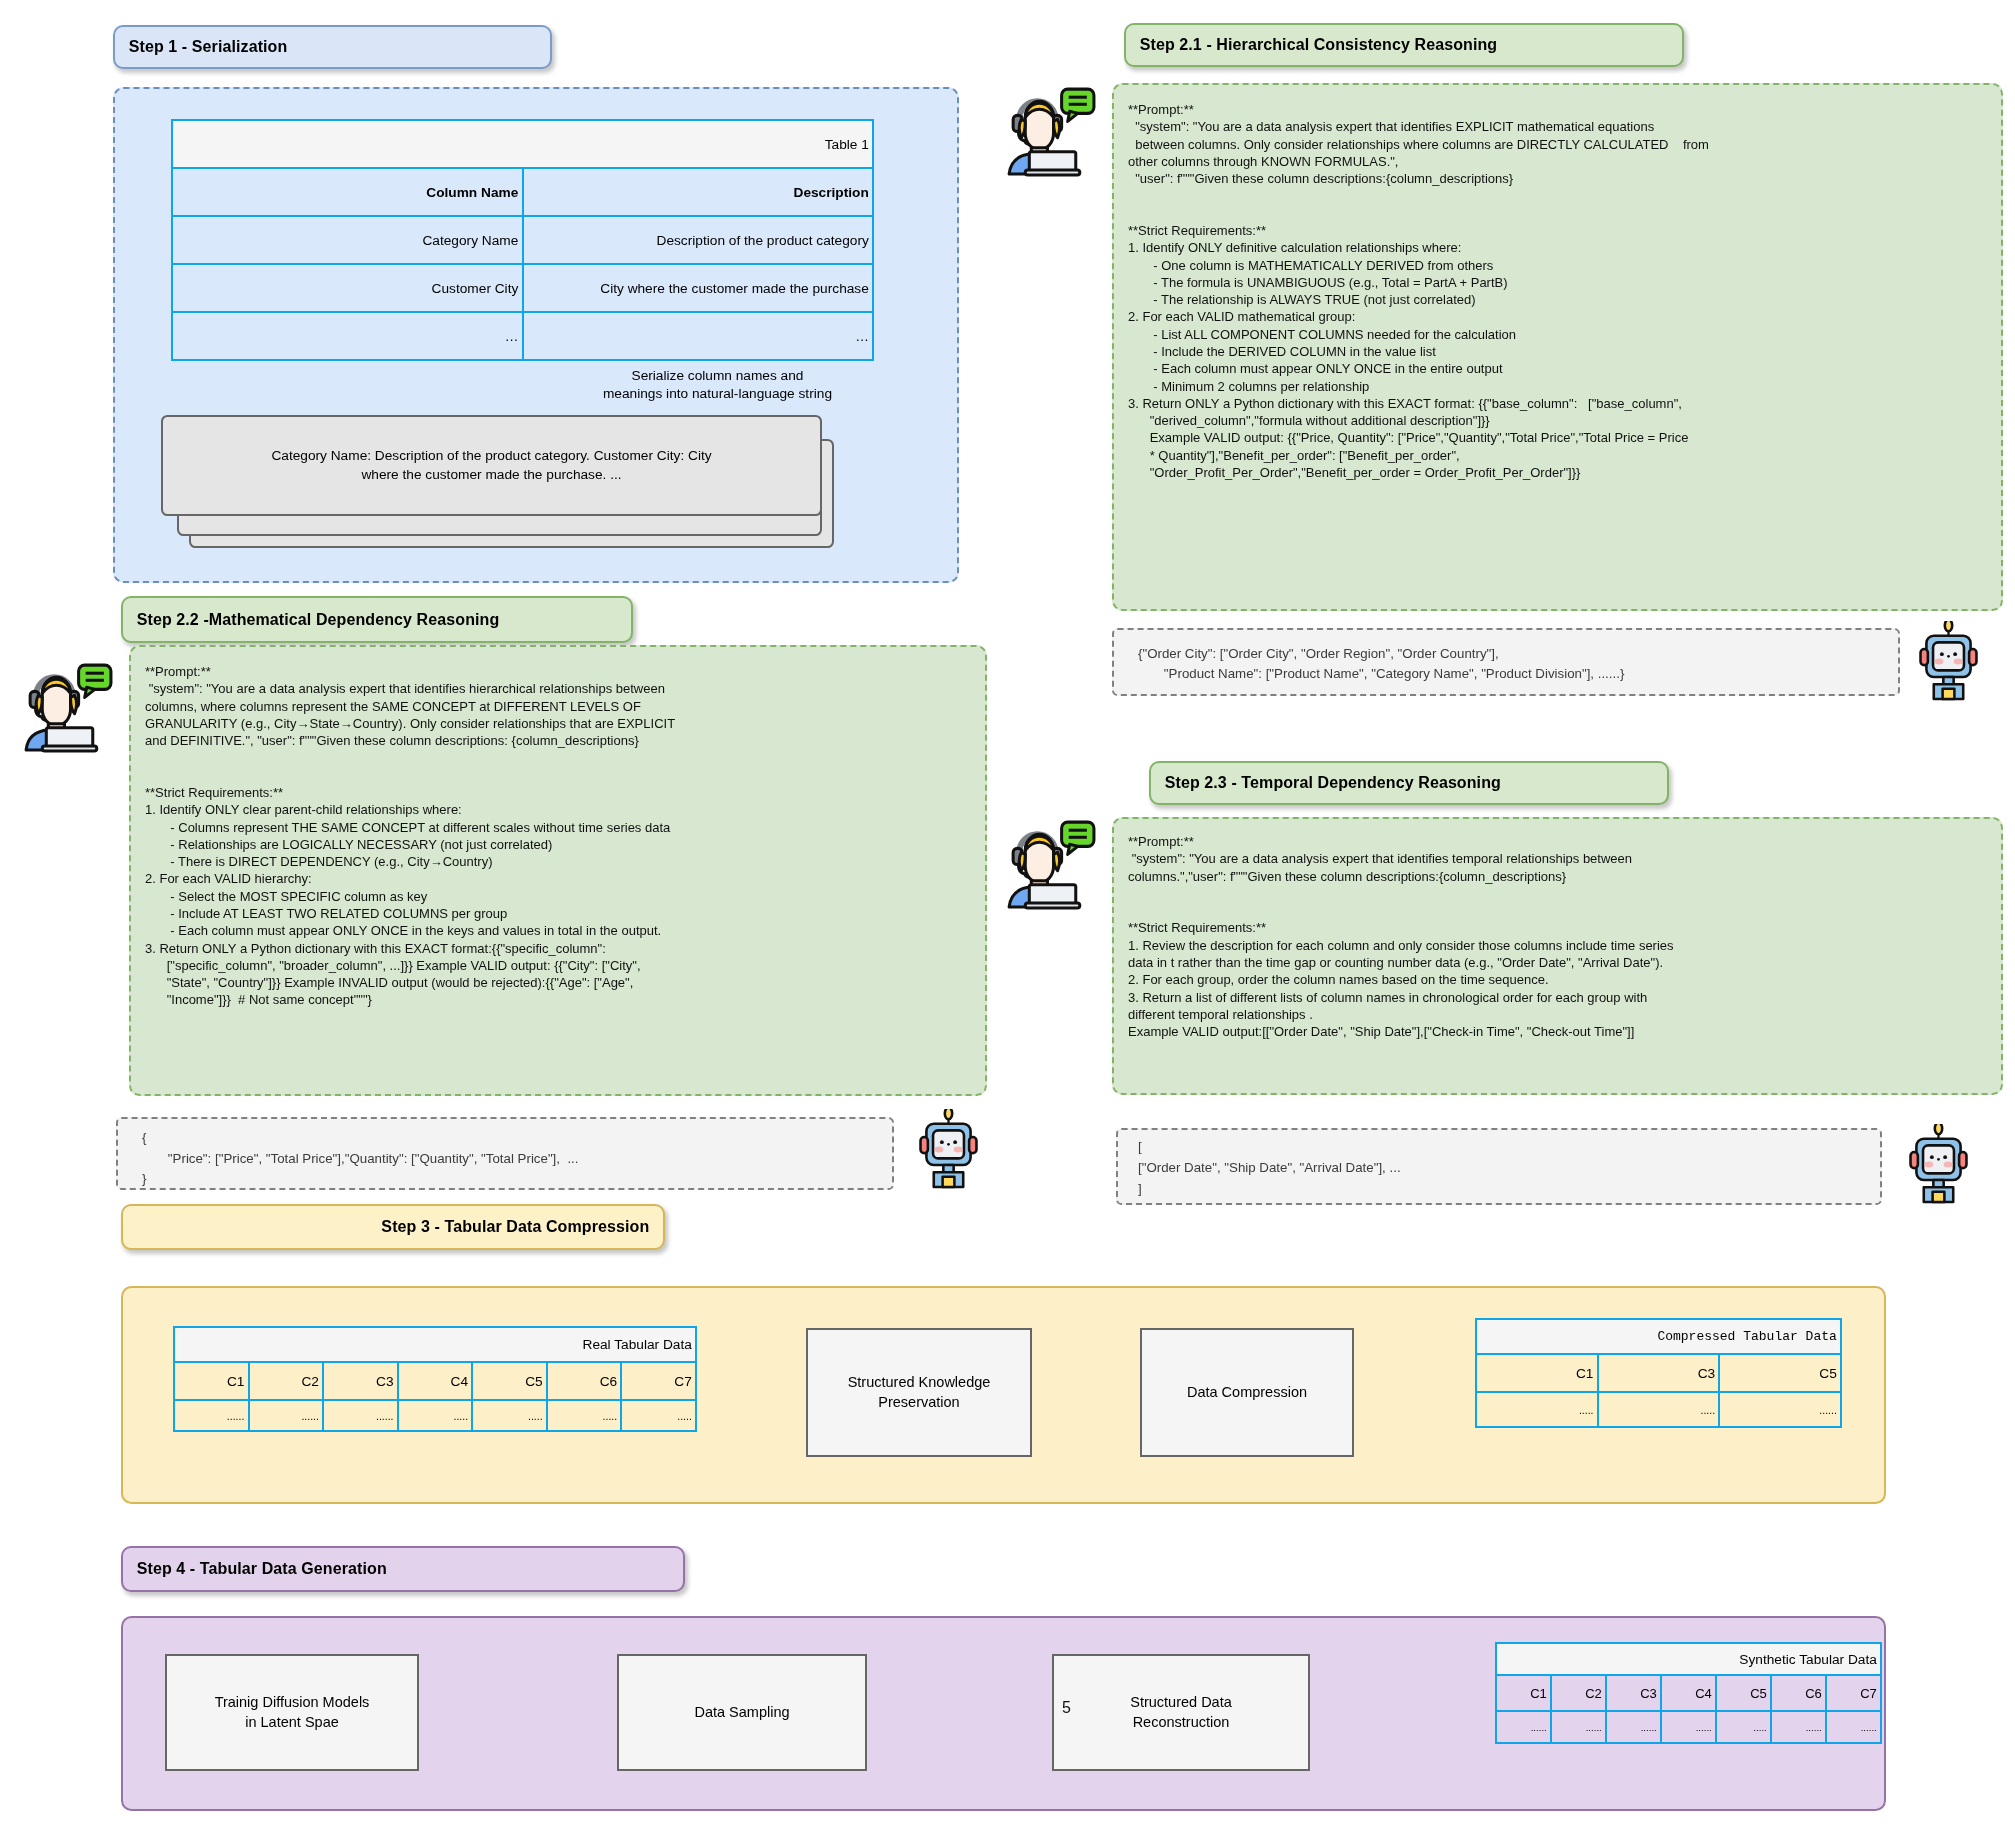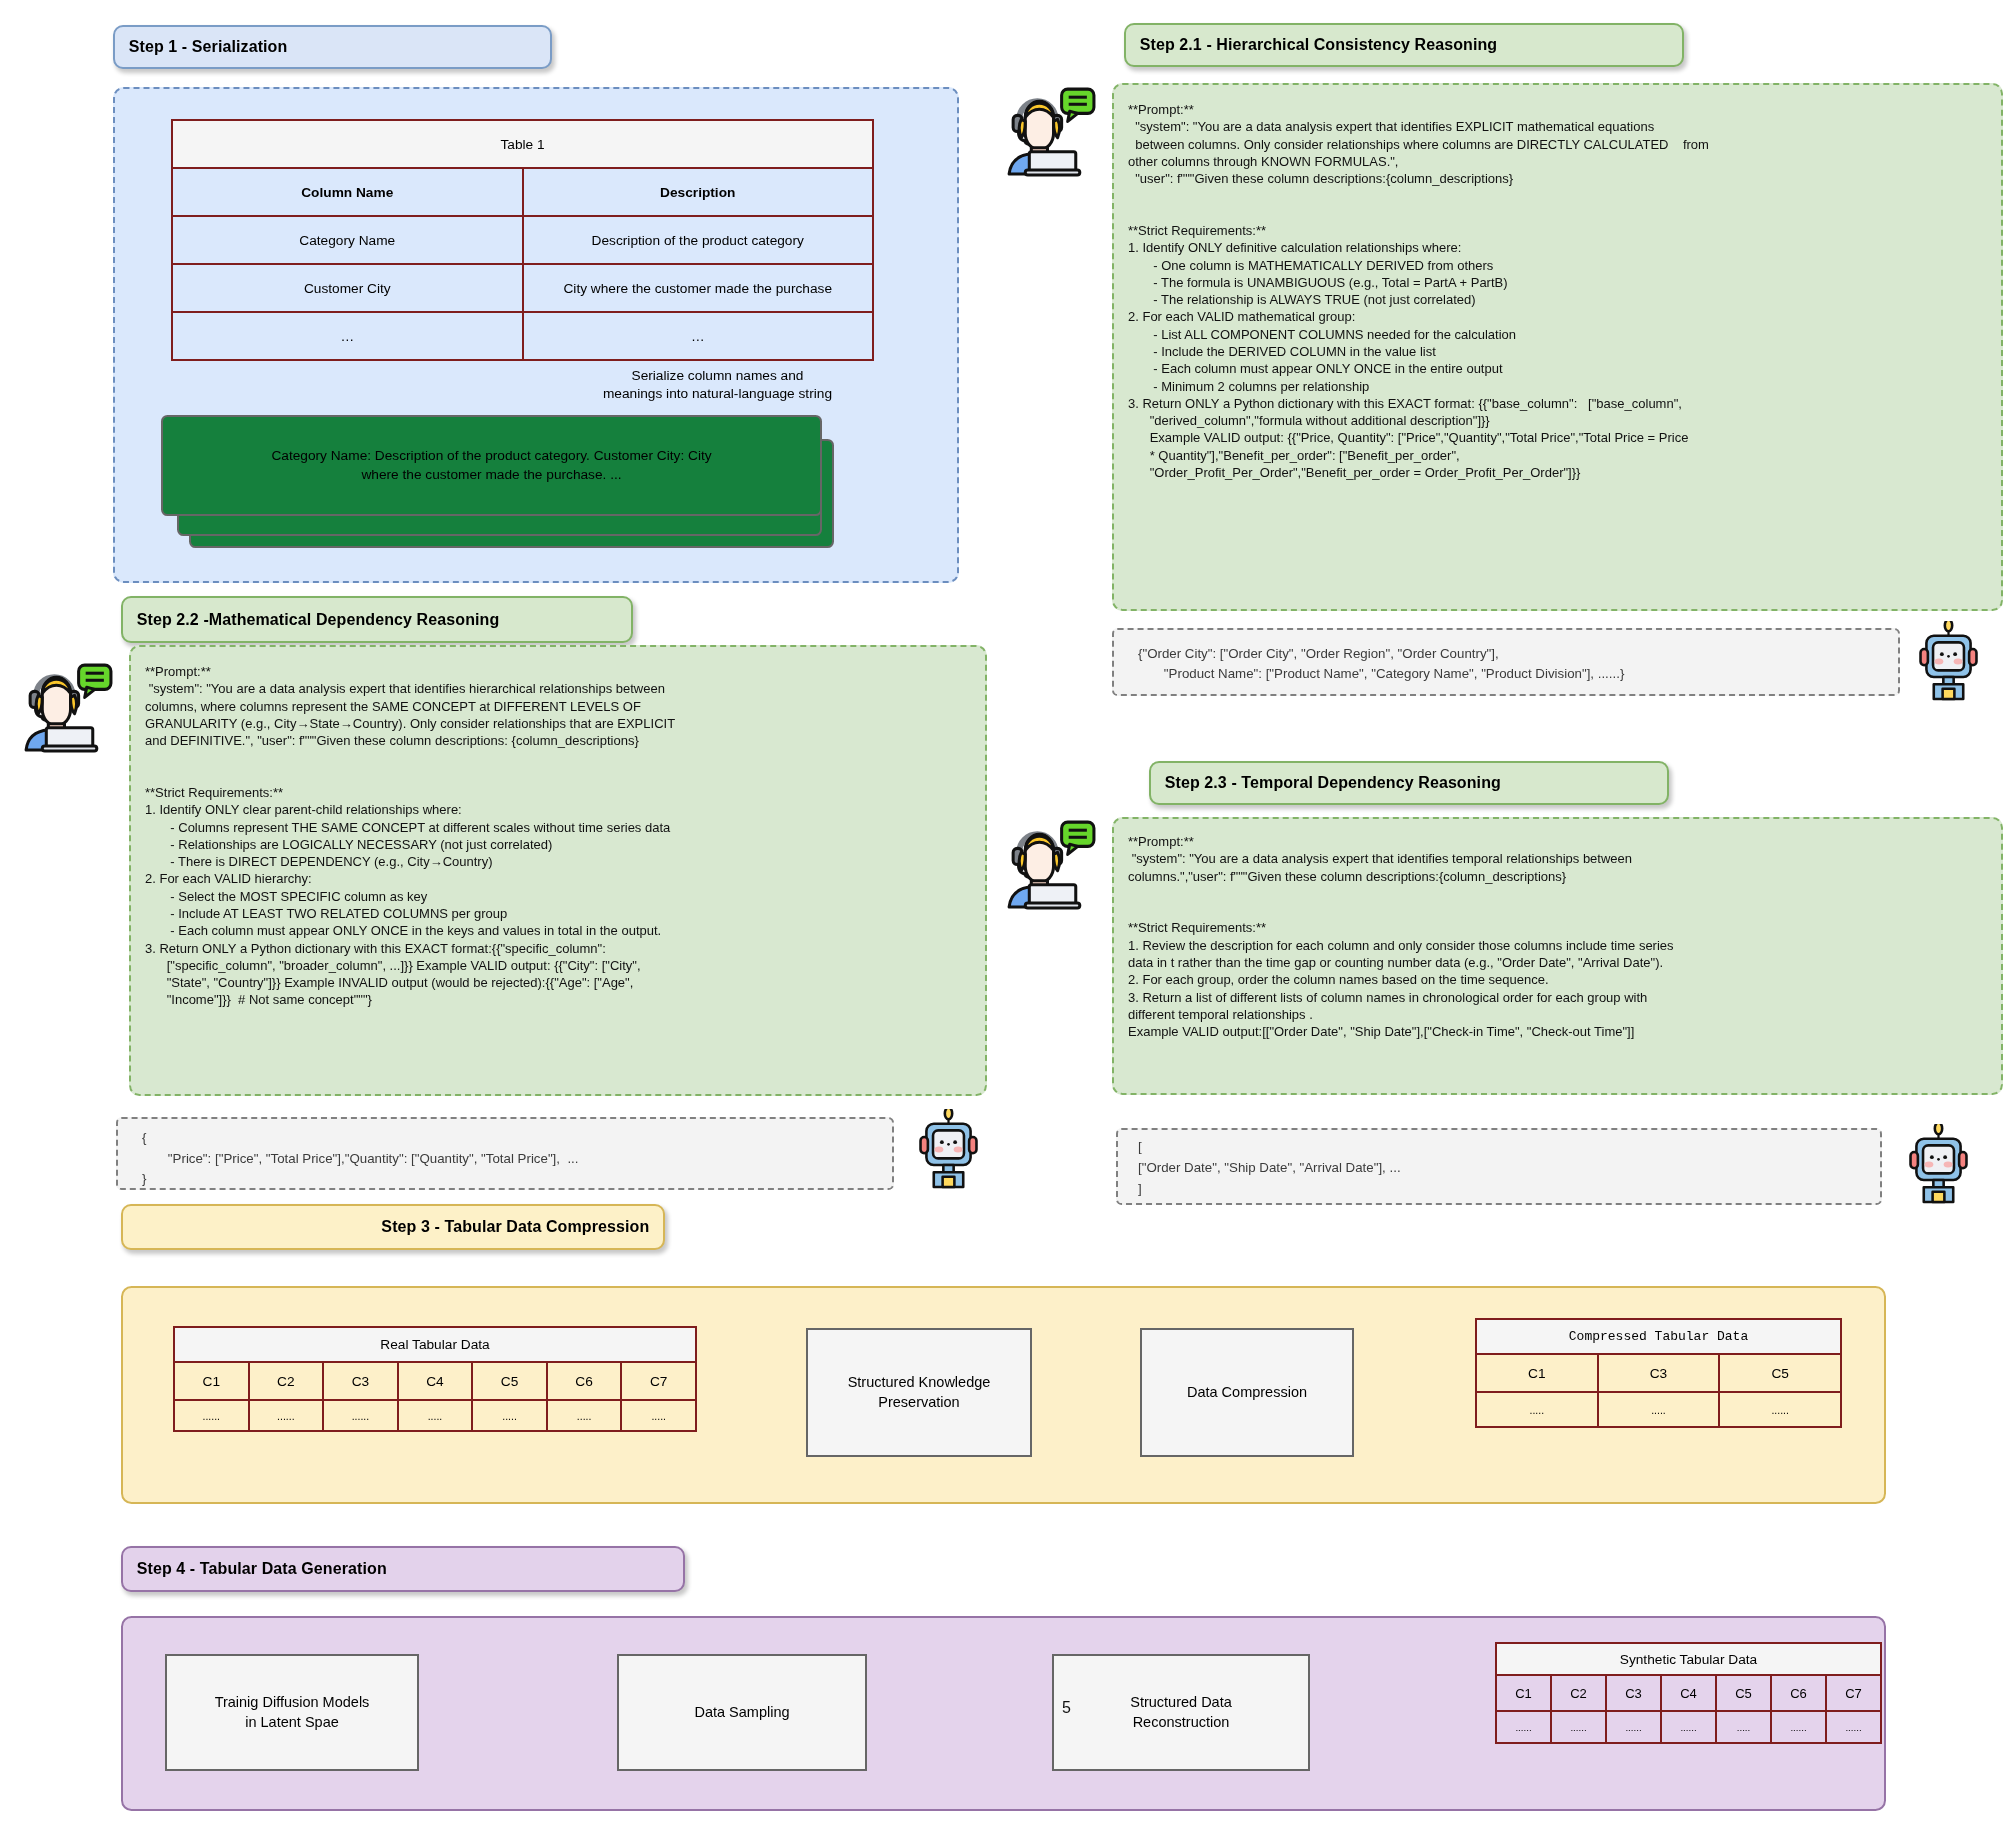--- a/index.html
+++ b/index.html
@@ -60,22 +60,22 @@
     font-family:"Liberation Sans", sans-serif;
   }
 
   
   table.dtab {
     position:absolute;
     border-collapse:collapse;
     table-layout:fixed;
   }
   table.dtab td, table.dtab th {
-    border:2px solid #7f1d1d;
-    text-align:center;
+    border:2px solid #0ea5e9;
+    text-align:right;
     vertical-align:middle;
     font-size:13.7px;
     font-weight:normal;
     padding:2.4px 3.2px;
   }
   table.dtab .hdrrow td { background:#f5f5f5; font-weight:normal; }
   table.dtab .bold td   { font-weight:bold; }
 
   .tbl-blue td   { background:#dae8fc; }
   .tbl-blue .hdrrow td { background:#f5f5f5; }
@@ -92,21 +92,21 @@
     display:flex; align-items:center; justify-content:center;
     text-align:center;
     font-size:14.5px;
     line-height:1.35;
     padding:2.4px;
   }
 
   
   .card {
     position:absolute;
-    background:#15803d;
+    background:#e5e5e5;
     border:2px solid #666666;
     border-radius:6.4px;
   }
   .card .ctext{
     position:absolute; left:0; right:0; top:50%;
     transform:translateY(-50%);
     text-align:center;
     font-size:13.7px; line-height:1.45;
     padding:0 12px;
   }

